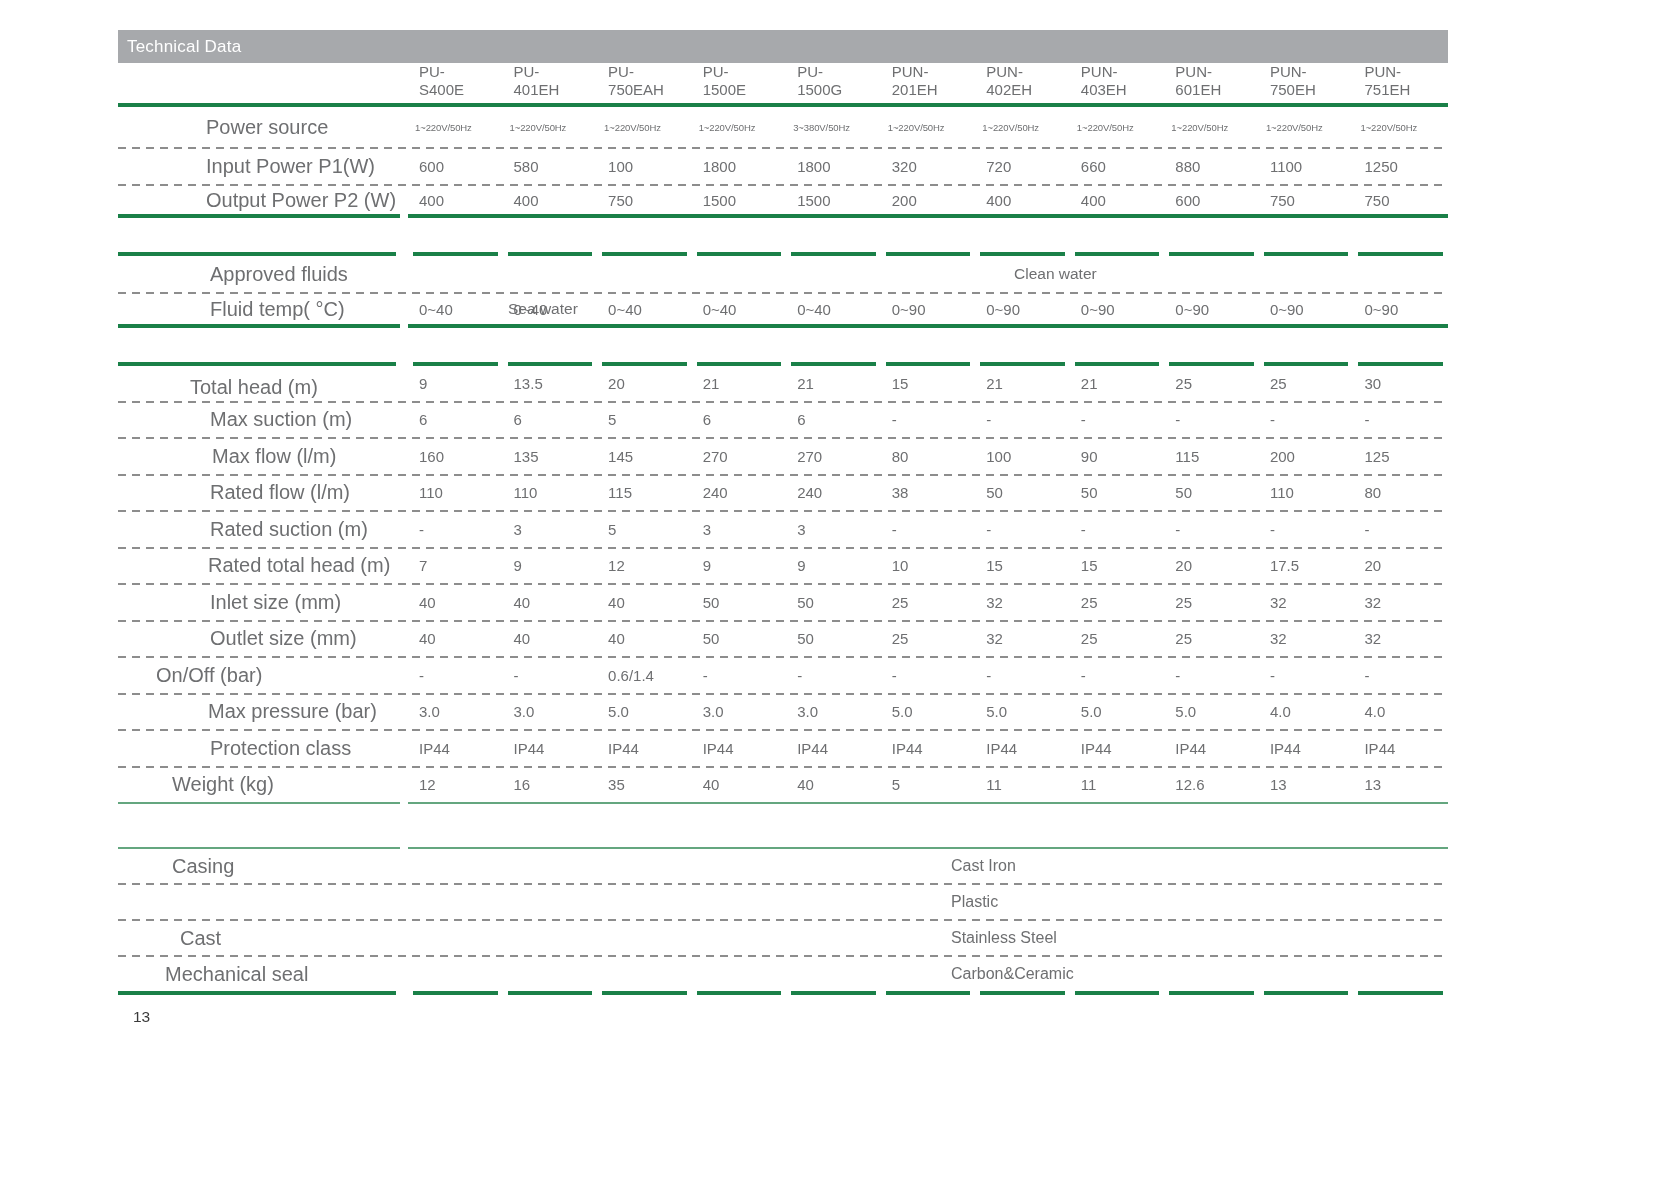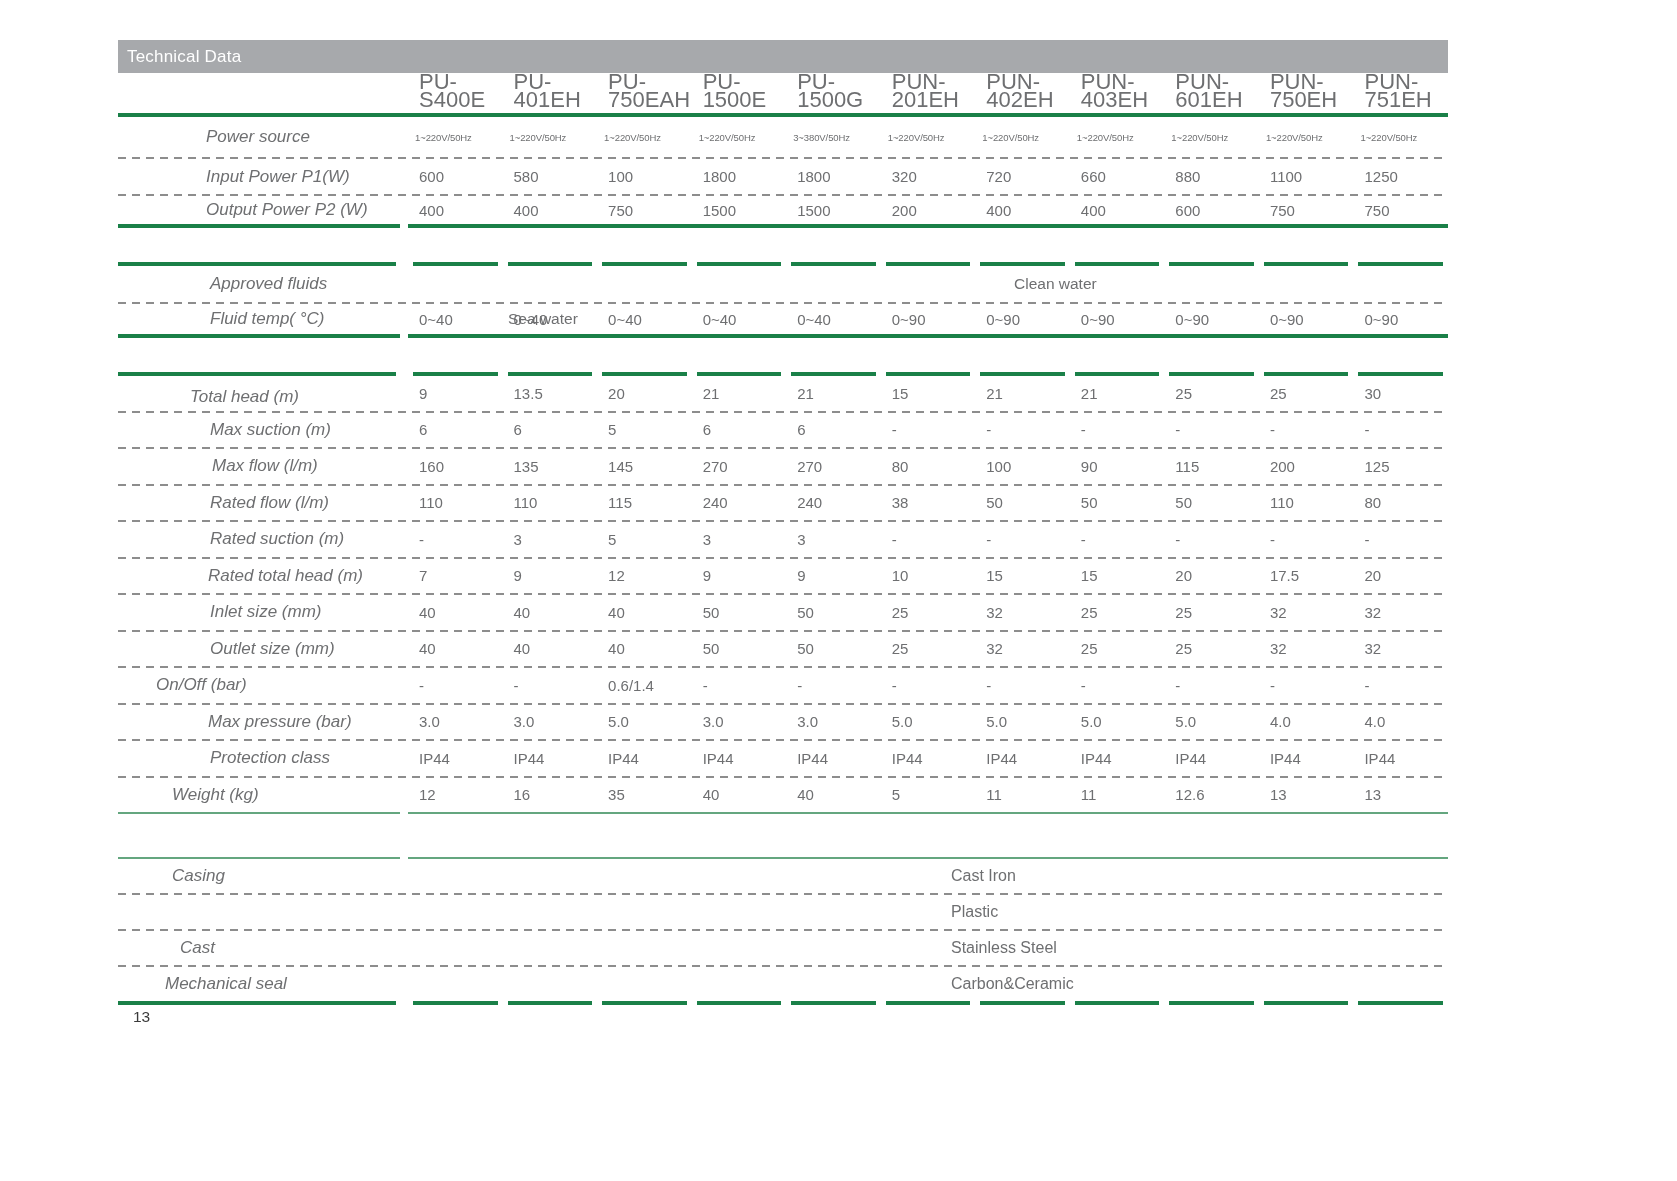--- a/index.html
+++ b/index.html
@@ -1,29 +1,29 @@
 <!DOCTYPE html>
 <html><head>
 <meta charset="utf-8">
 <style>
   html,body{margin:0;padding:0;background:#ffffff;}
   .page{position:relative;width:1677px;height:1181px;background:#fff;overflow:hidden;
         font-family:"Liberation Sans","DejaVu Sans",sans-serif;color:#6e6f71;}
-  .wrap{position:absolute;left:118px;top:40px;width:1330px;}
+  .wrap{position:absolute;left:118px;top:30px;width:1330px;}
   .titlebar{height:33px;background:#a7a9ac;color:#ffffff;font-size:17px;line-height:33px;
             padding-left:9px;box-sizing:border-box;letter-spacing:.2px;}
   .grid{display:grid;grid-template-columns:290px repeat(11,1fr);}
   
   .header-row{height:40px;align-items:end;}
-  .colhead{font-size:22px;line-height:17.5px;padding-left:11px;padding-bottom:19px;}
+  .colhead{font-size:15px;line-height:17.5px;padding-left:11px;padding-bottom:19px;}
   
   .row{position:relative;}
   .cell{display:flex;align-items:center;font-size:15px;padding-left:11px;box-sizing:border-box;
         white-space:nowrap;overflow:visible;}
-  .label-cell{font-size:17px;font-style:italic;}
+  .label-cell{font-size:20px;}
   .small-vals .cell:not(.label-cell){font-size:9.5px;padding-left:7px;letter-spacing:-0.1px;}
   .r-power{height:40px}.r-input{height:35px}.r-output{height:28px}
   .r-fluid1{height:36px}.r-fluid2{height:30px}
   .r-spec{height:34.5px}.r-mat{height:34px}
   .sp-34{height:34px}.sp-43{height:43px}
   
   .dashsep{height:2px;background:repeating-linear-gradient(to right,#8d8d8d 0 8px,transparent 8px 14px);}
   
   .segrow{height:4px;}
   .segrow.thin{height:2px;}

